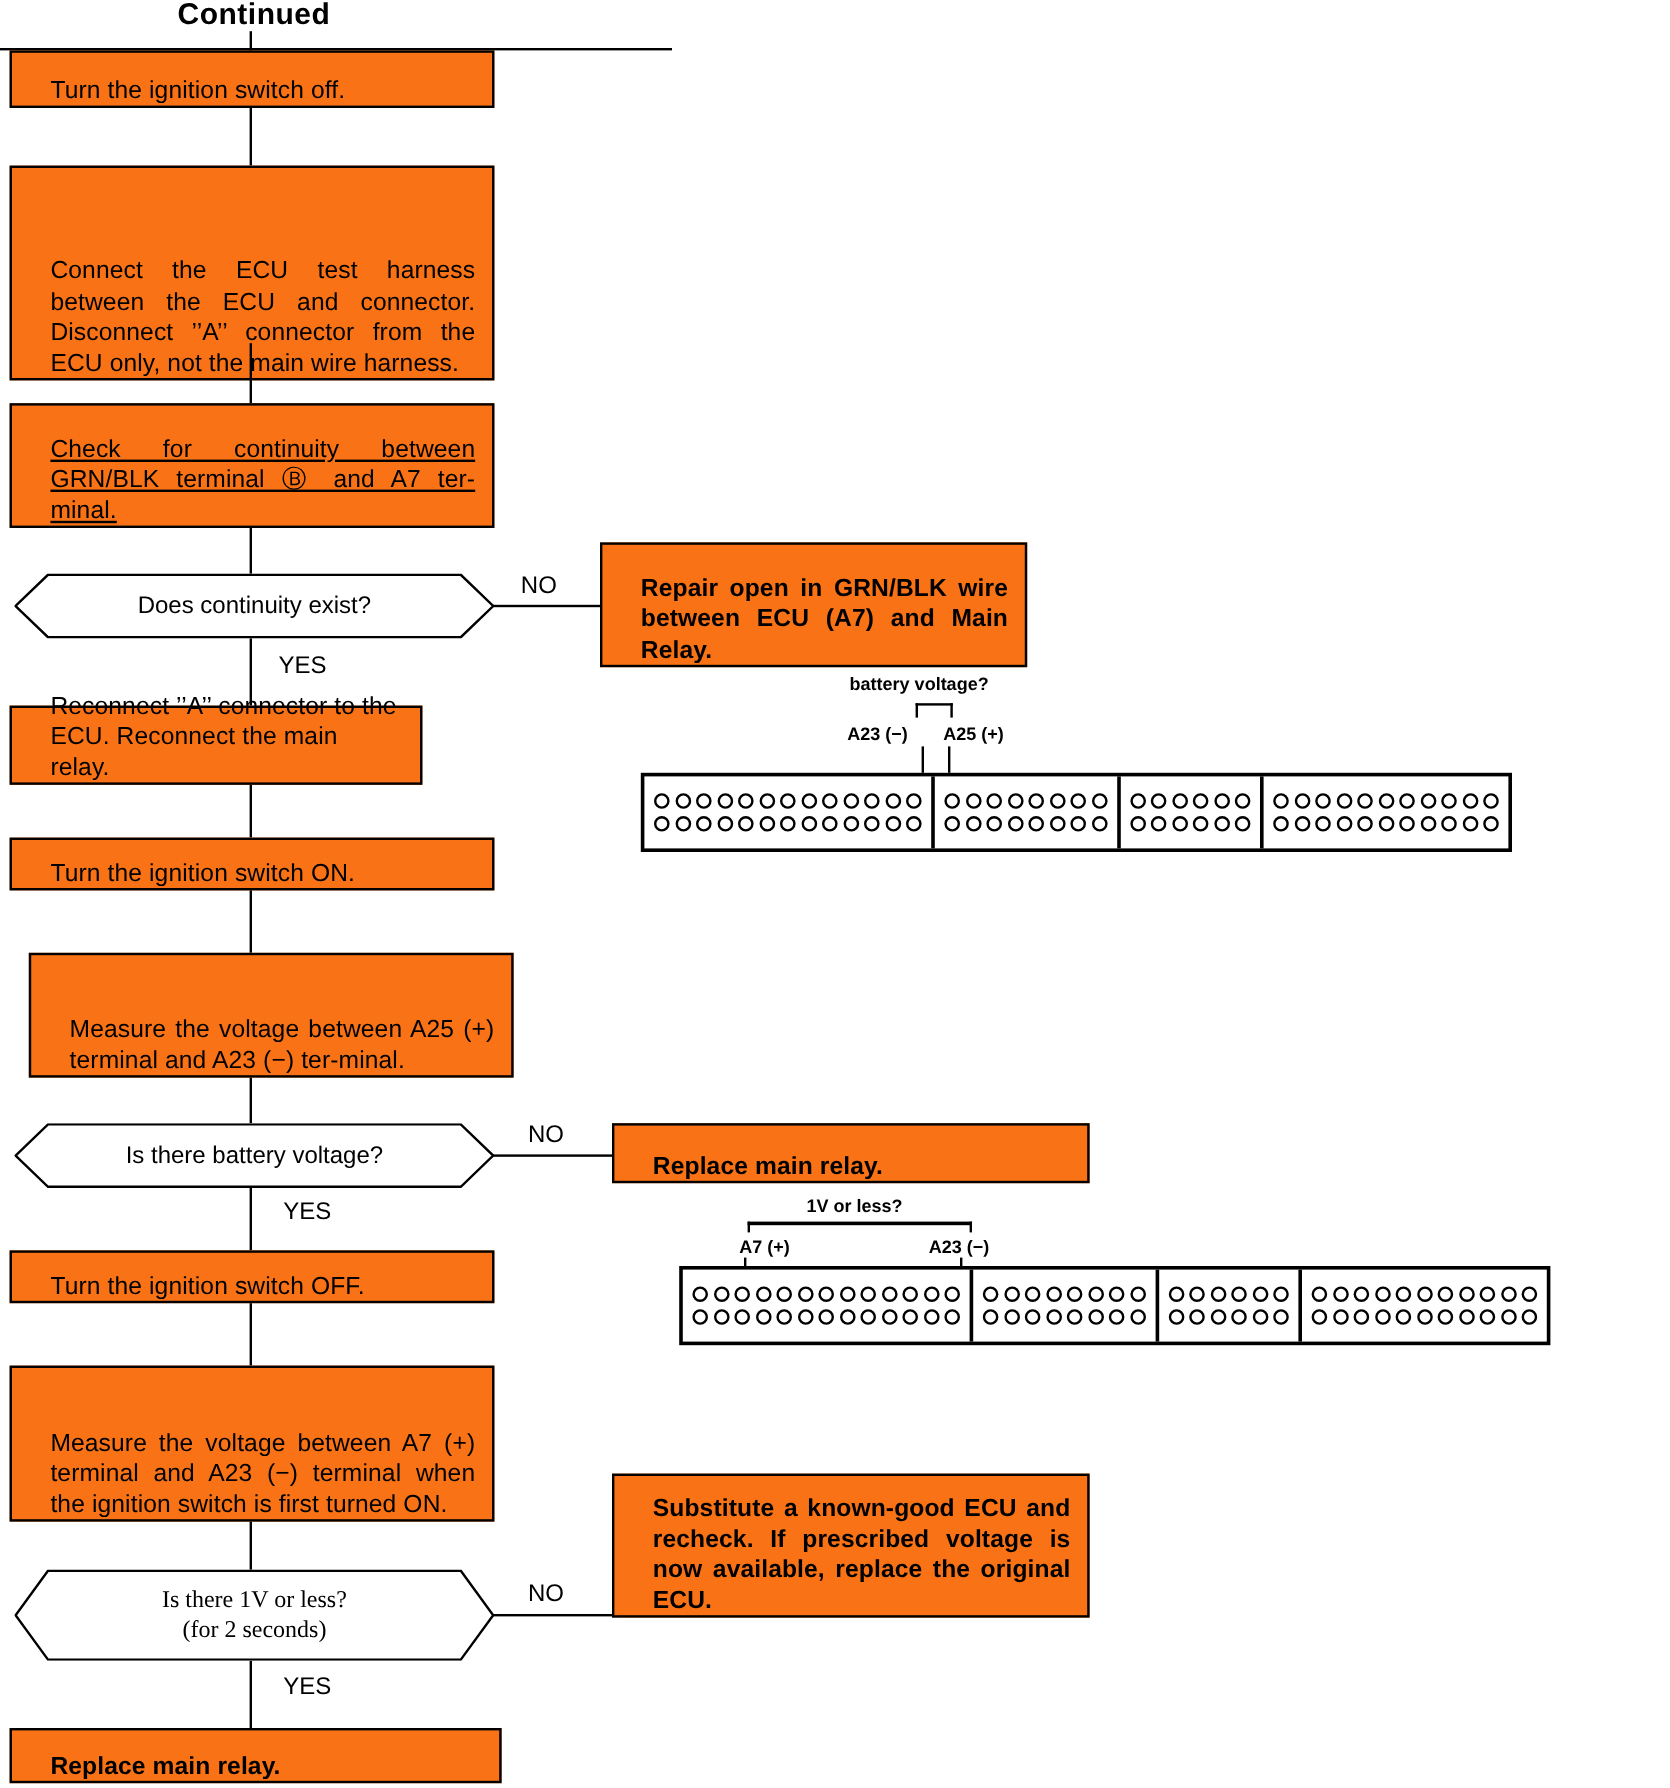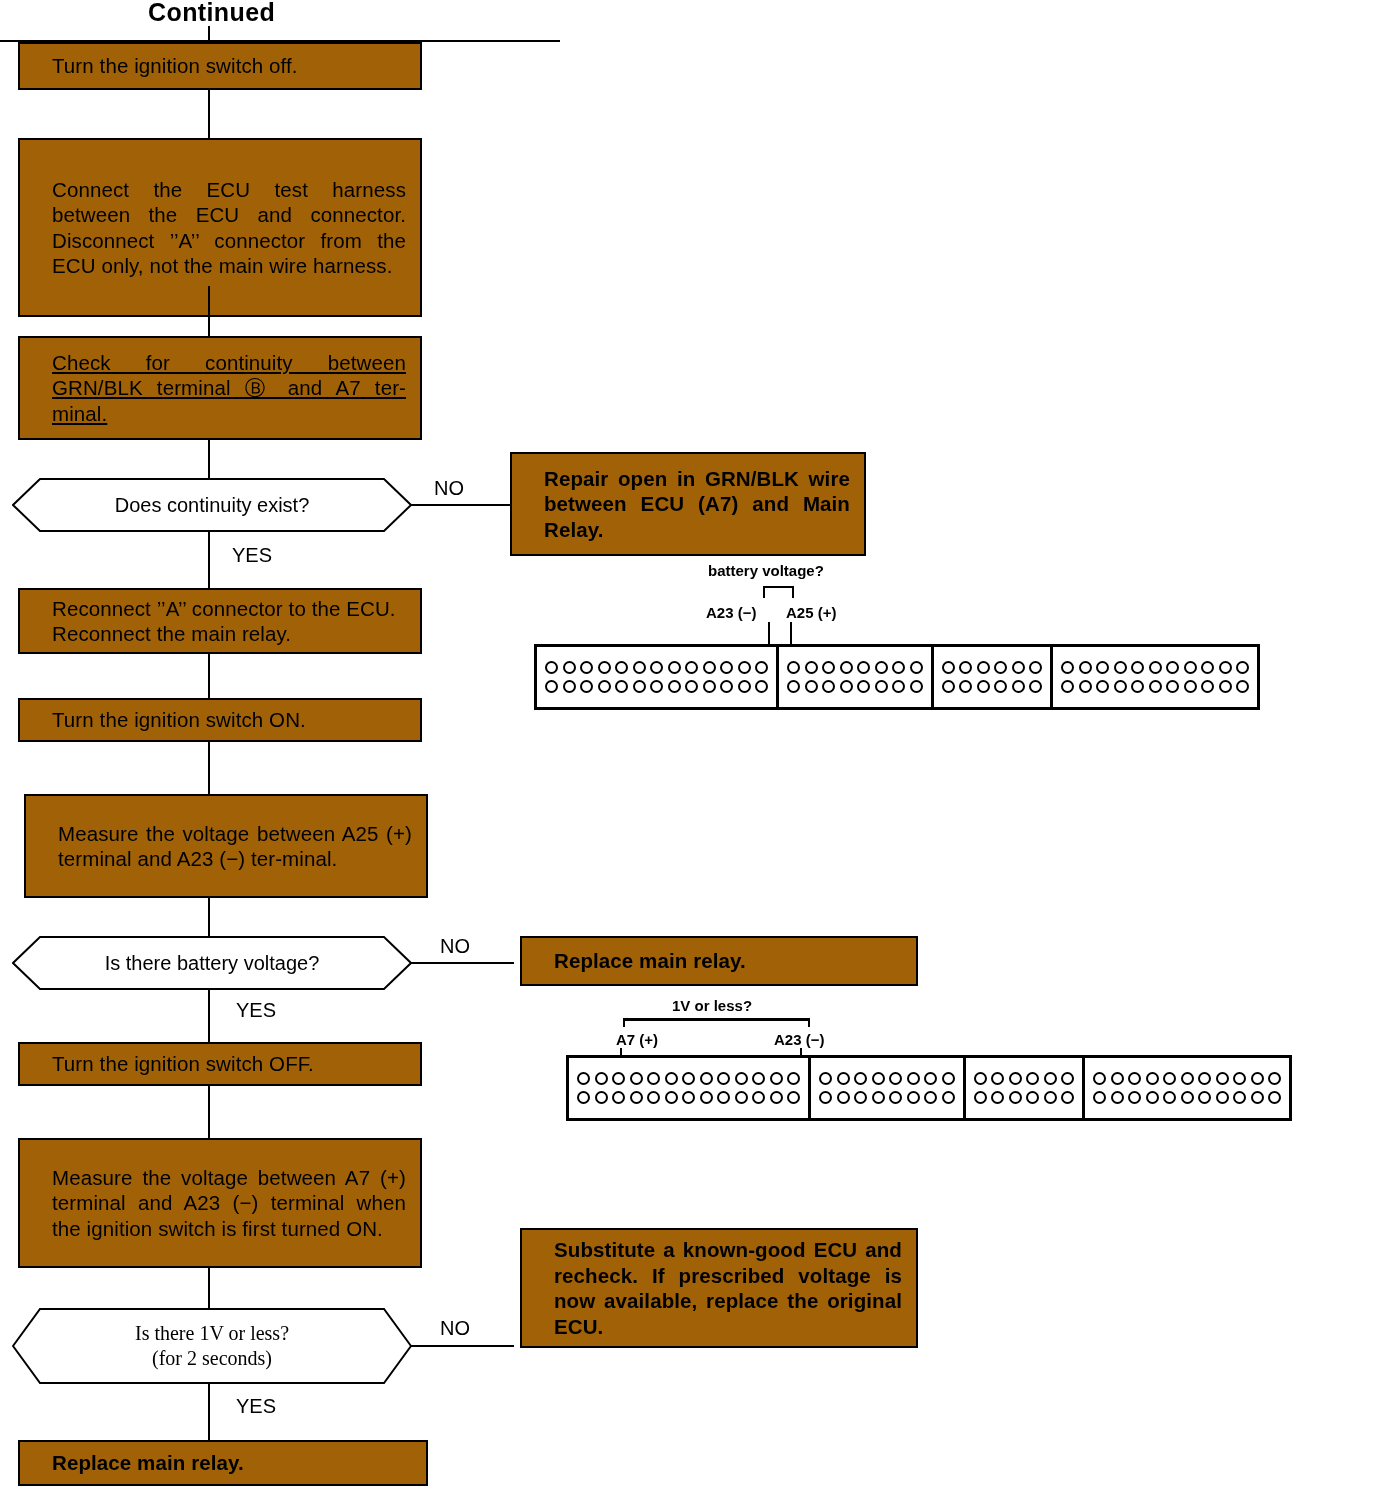--- a/index.html
+++ b/index.html
@@ -17,24 +17,23 @@
     height: 1490px;
     background: #ffffff;
     overflow: hidden;
   }
 
   
   .box {
     position: absolute;
     box-sizing: border-box;
     border: 2px solid #000;
-    background: #a16207;
+    background: #f97316;
     display: flex;
-    align-items: center;
-    margin-left: 10px;
+    align-items: flex-end;
   }
   .box .txt {
     padding: 0 14px 0 32px;
     font-size: 20.5px;
     line-height: 25.5px;
     letter-spacing: 0.1px;
     width: 100%;
   }
   .box.bold .txt { font-weight: bold; }
   .box.just .txt { text-align: justify; text-align-last: left; }
@@ -186,31 +185,31 @@
   <div class="hline" style="left:410px; top:504px; width:100px;"></div>
   <div class="edgelabel" style="left:434px; top:478px;">NO</div>
 
   <div class="vline" style="left:208px; top:532px; height:56px;"></div>
   <div class="edgelabel" style="left:232px; top:545px;">YES</div>
 
   <div class="box bold just" style="left:500px; top:452px; width:356px; height:104px;">
     <div class="txt">Repair open in GRN/BLK wire between ECU (A7) and Main Relay.</div>
   </div>
 
-  <div class="box" style="left:8px; top:588px; width:404px; height:66px;">
+  <div class="box" style="left:8px; top:588px; width:344px; height:66px;">
     <div class="txt">Reconnect ’’A’’ connector to the ECU. Reconnect the main relay.</div>
   </div>
   <div class="vline" style="left:208px; top:654px; height:44px;"></div>
 
   <div class="box" style="left:8px; top:698px; width:404px; height:44px;">
     <div class="txt">Turn the ignition switch ON.</div>
   </div>
   <div class="vline" style="left:208px; top:742px; height:52px;"></div>
 
-  <div class="box just" style="left:14px; top:794px; width:404px; height:104px;">
+  <div class="box just" style="left:24px; top:794px; width:404px; height:104px;">
     <div class="txt">Measure the voltage between A25 (+) terminal and A23 (−) ter-minal.</div>
   </div>
   <div class="vline" style="left:208px; top:898px; height:38px;"></div>
 
   <div class="measlabel" style="left:708px; top:562px;">battery voltage?</div>
   <div class="bracket" style="left:763px; top:586px; width:31px; height:12px;"></div>
   <div class="pinlabel" style="left:706px; top:604px;">A23 (−)</div>
   <div class="pinlabel" style="left:786px; top:604px;">A25 (+)</div>
   <div class="leader" style="left:768px; top:622px; height:36px;"></div>
   <div class="leader" style="left:790px; top:622px; height:36px;"></div>

